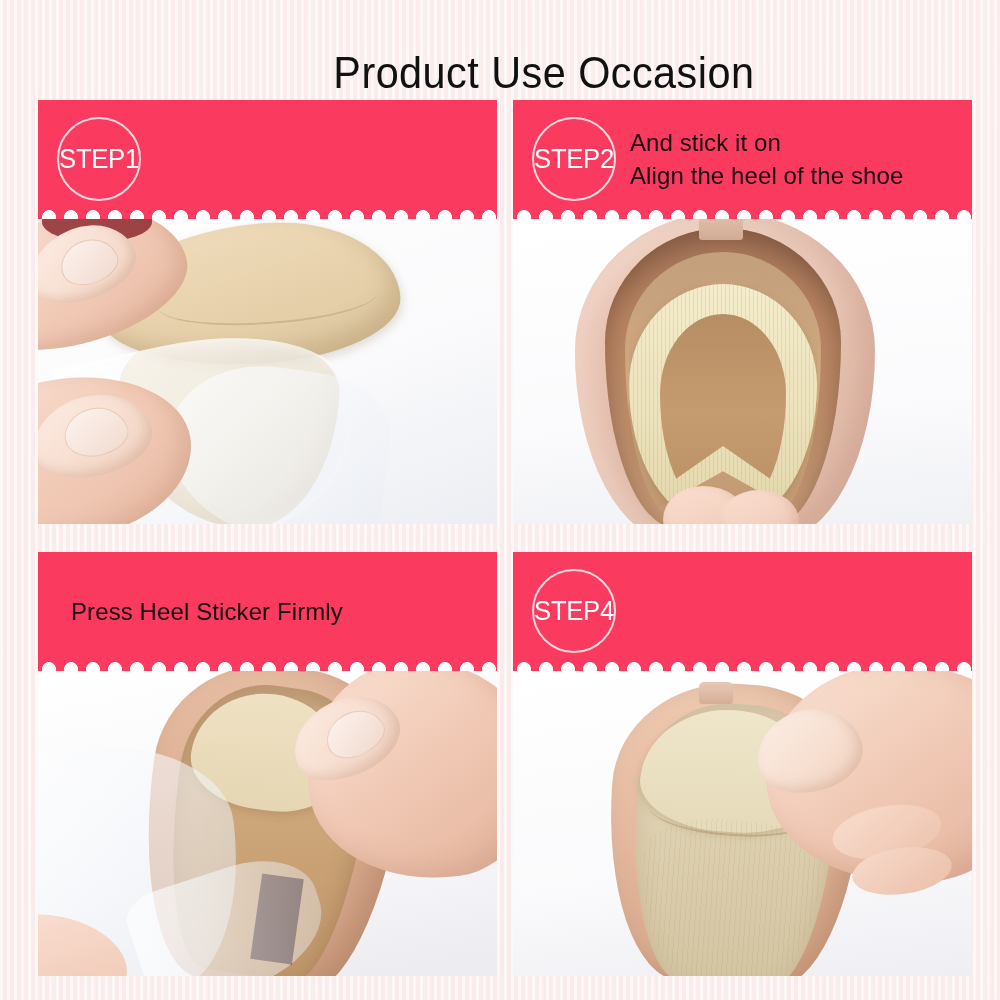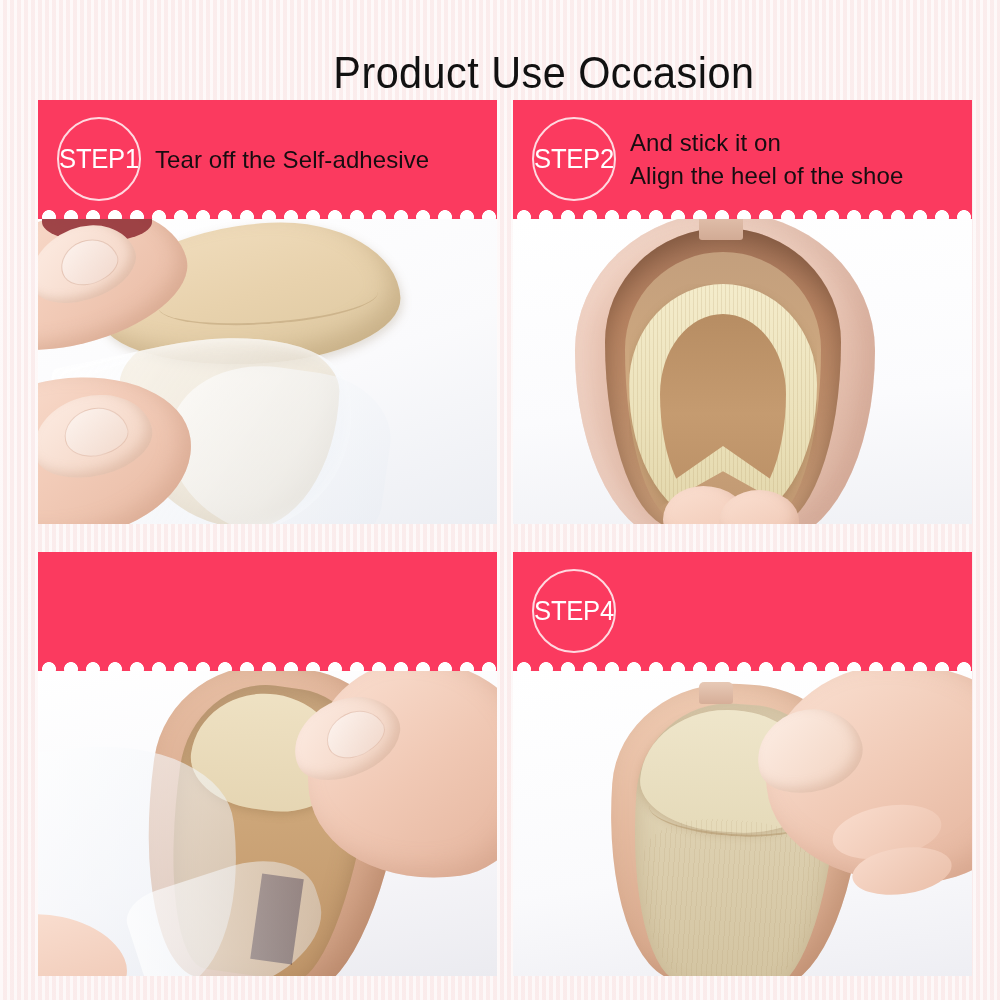--- a/index.html
+++ b/index.html
@@ -462,23 +462,20 @@
   <div class="title-wrap">
     <h1 class="title">Product Use Occasion</h1>
   </div>
 
   <div class="grid">
 
     <div class="panel">
       <div class="banner">
         <div class="step-badge">
           <span class="step-label">STEP1</span>
-        </div>
-        <div class="caption">
-          <span class="line">Tear off the Self-adhesive</span>
         </div>
         <div class="scallop"></div>
       </div>
       <div class="photo">
         <div class="scene soft">
           <div class="sh p1-bg"></div>
           <div class="sh p1-pad2"></div>
           <div class="sh p1-pad"></div>
           <div class="sh p1-padline"></div>
           <div class="sh p1-film"></div>
@@ -516,20 +513,23 @@
           <div class="sh p2-padinner"></div>
           <div class="sh p2-tab"></div>
           <div class="sh p2-finger1"></div>
           <div class="sh p2-finger2"></div>
         </div>
       </div>
     </div>
 
     <div class="panel">
       <div class="banner">
+        <div class="caption">
+          <span class="line">Press Heel Sticker Firmly</span>
+        </div>
         <div class="scallop"></div>
       </div>
       <div class="photo">
         <div class="scene soft">
           <div class="sh p3-bg"></div>
           <div class="sh p3-shoe"></div>
           <div class="sh p3-inner"></div>
           <div class="sh p3-pad"></div>
           <div class="sh p3-label"></div>
           <div class="sh p3-film"></div>

